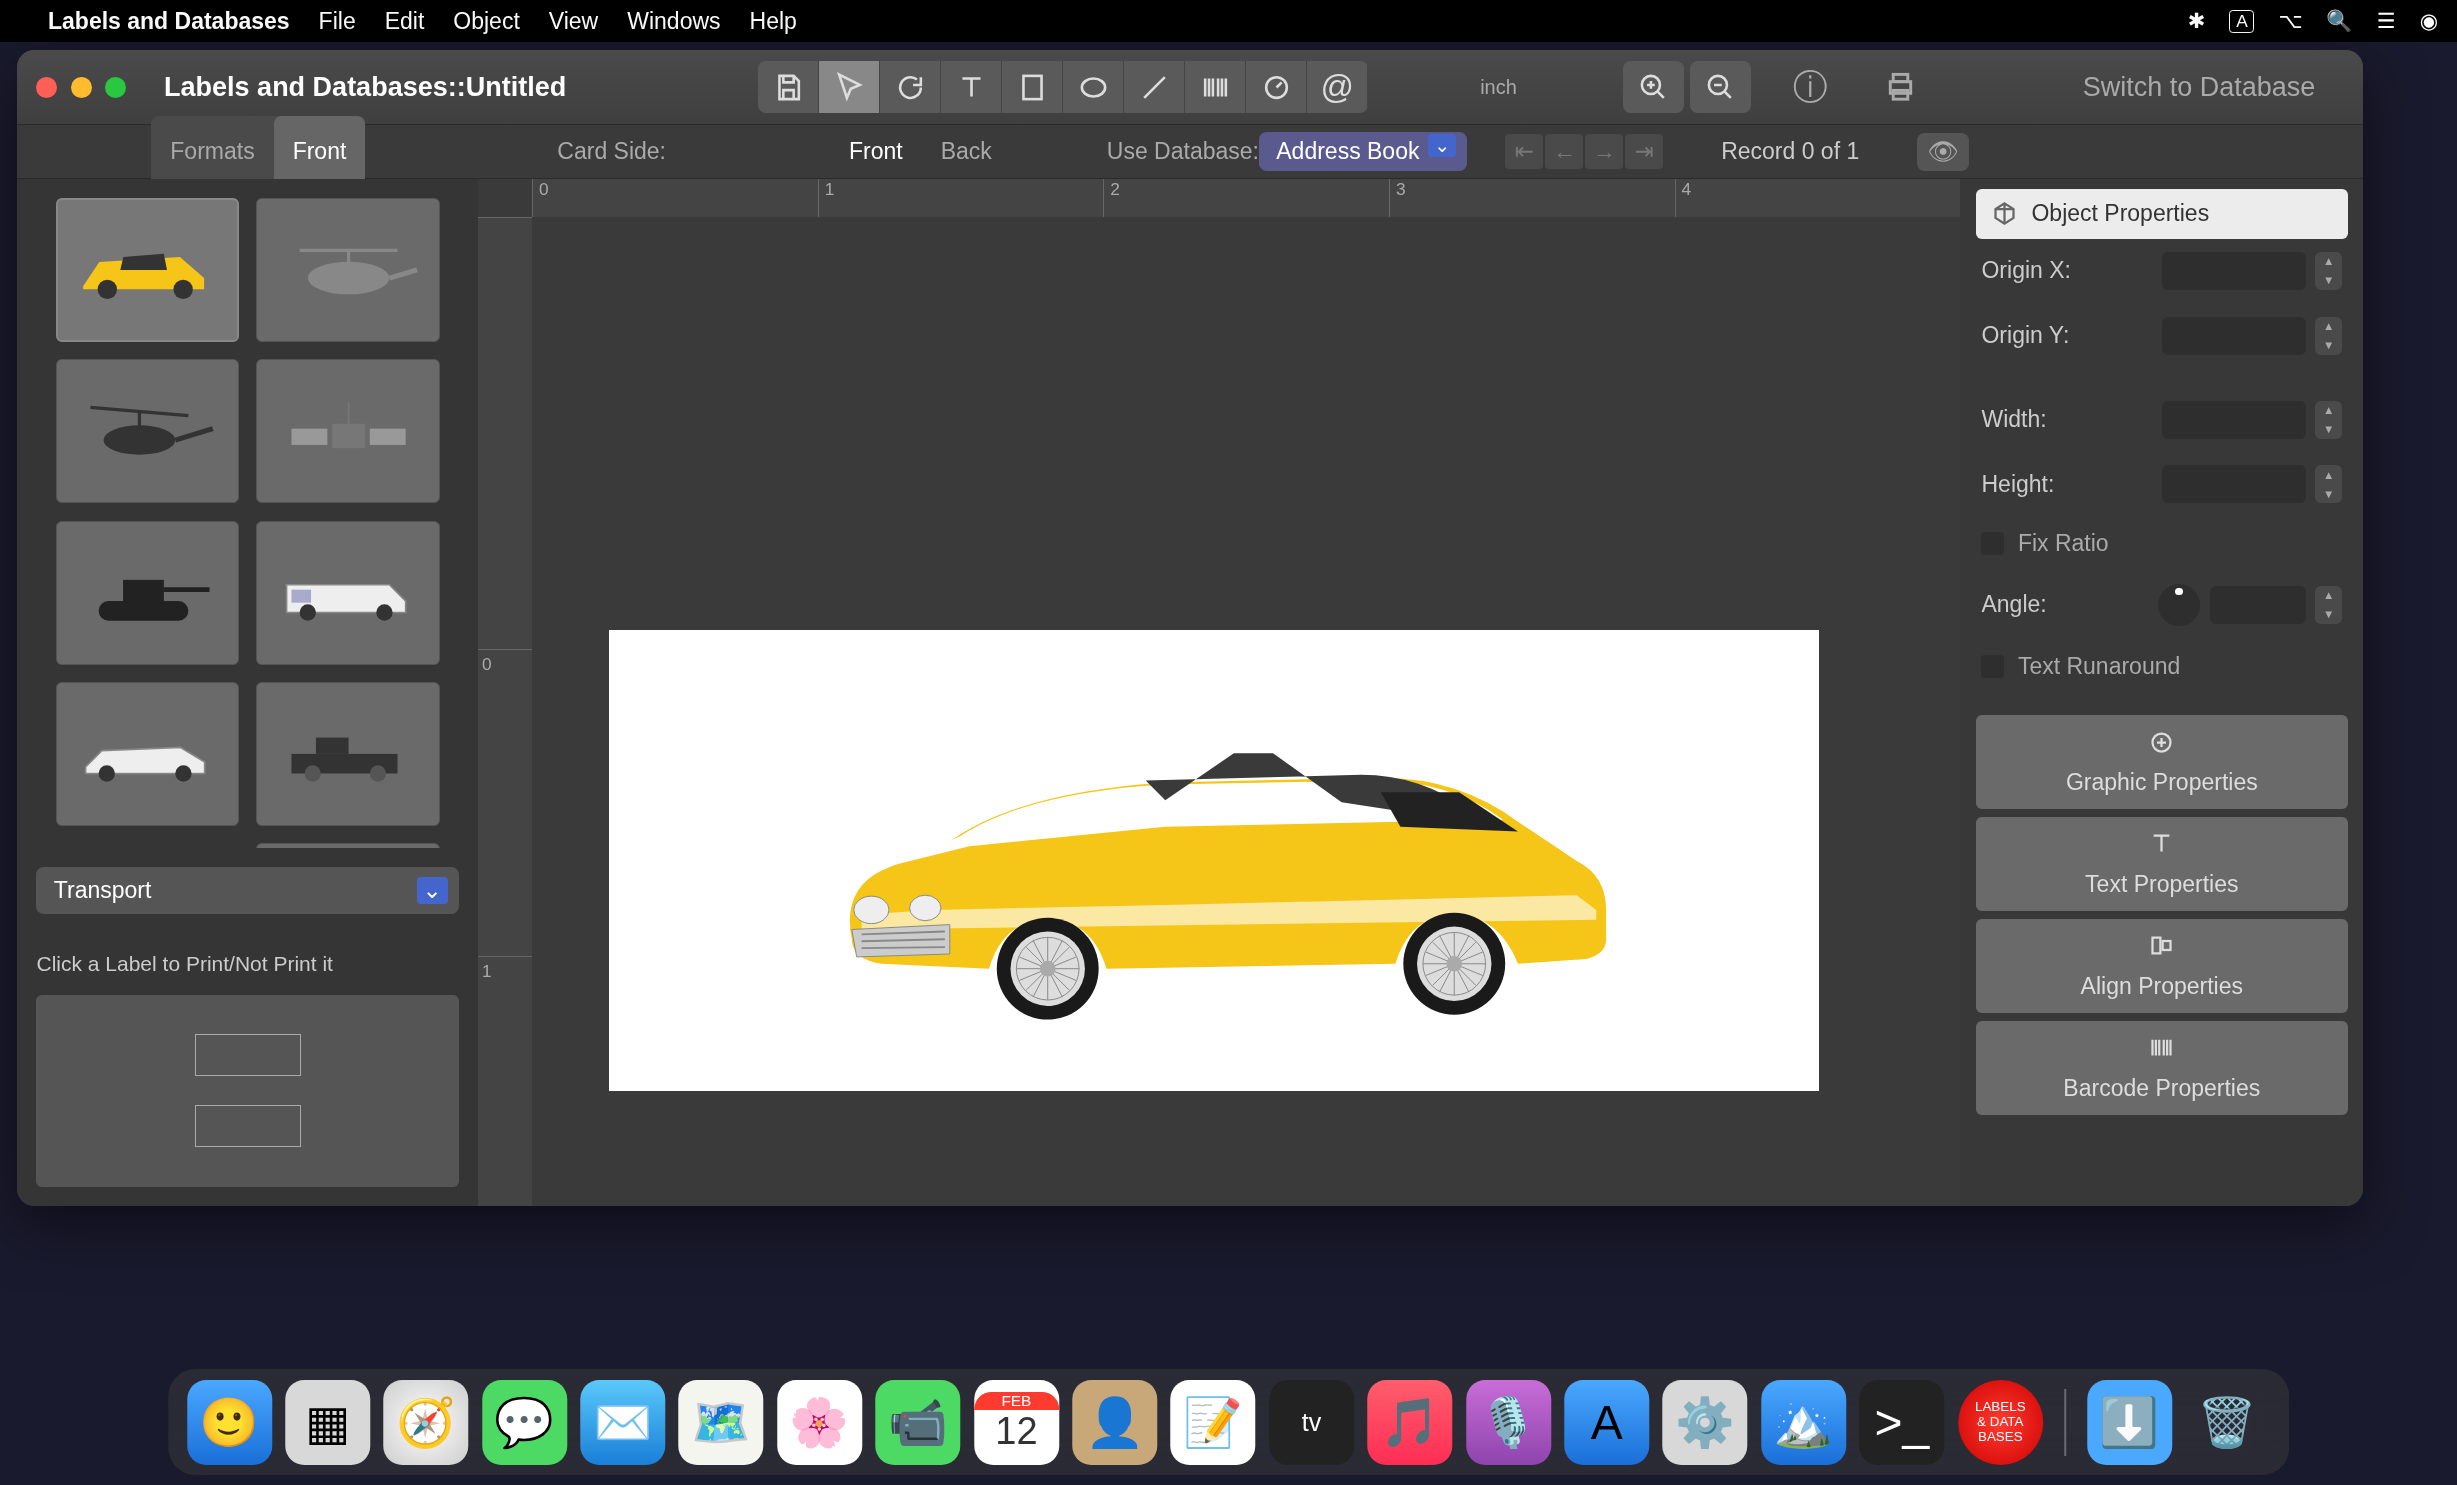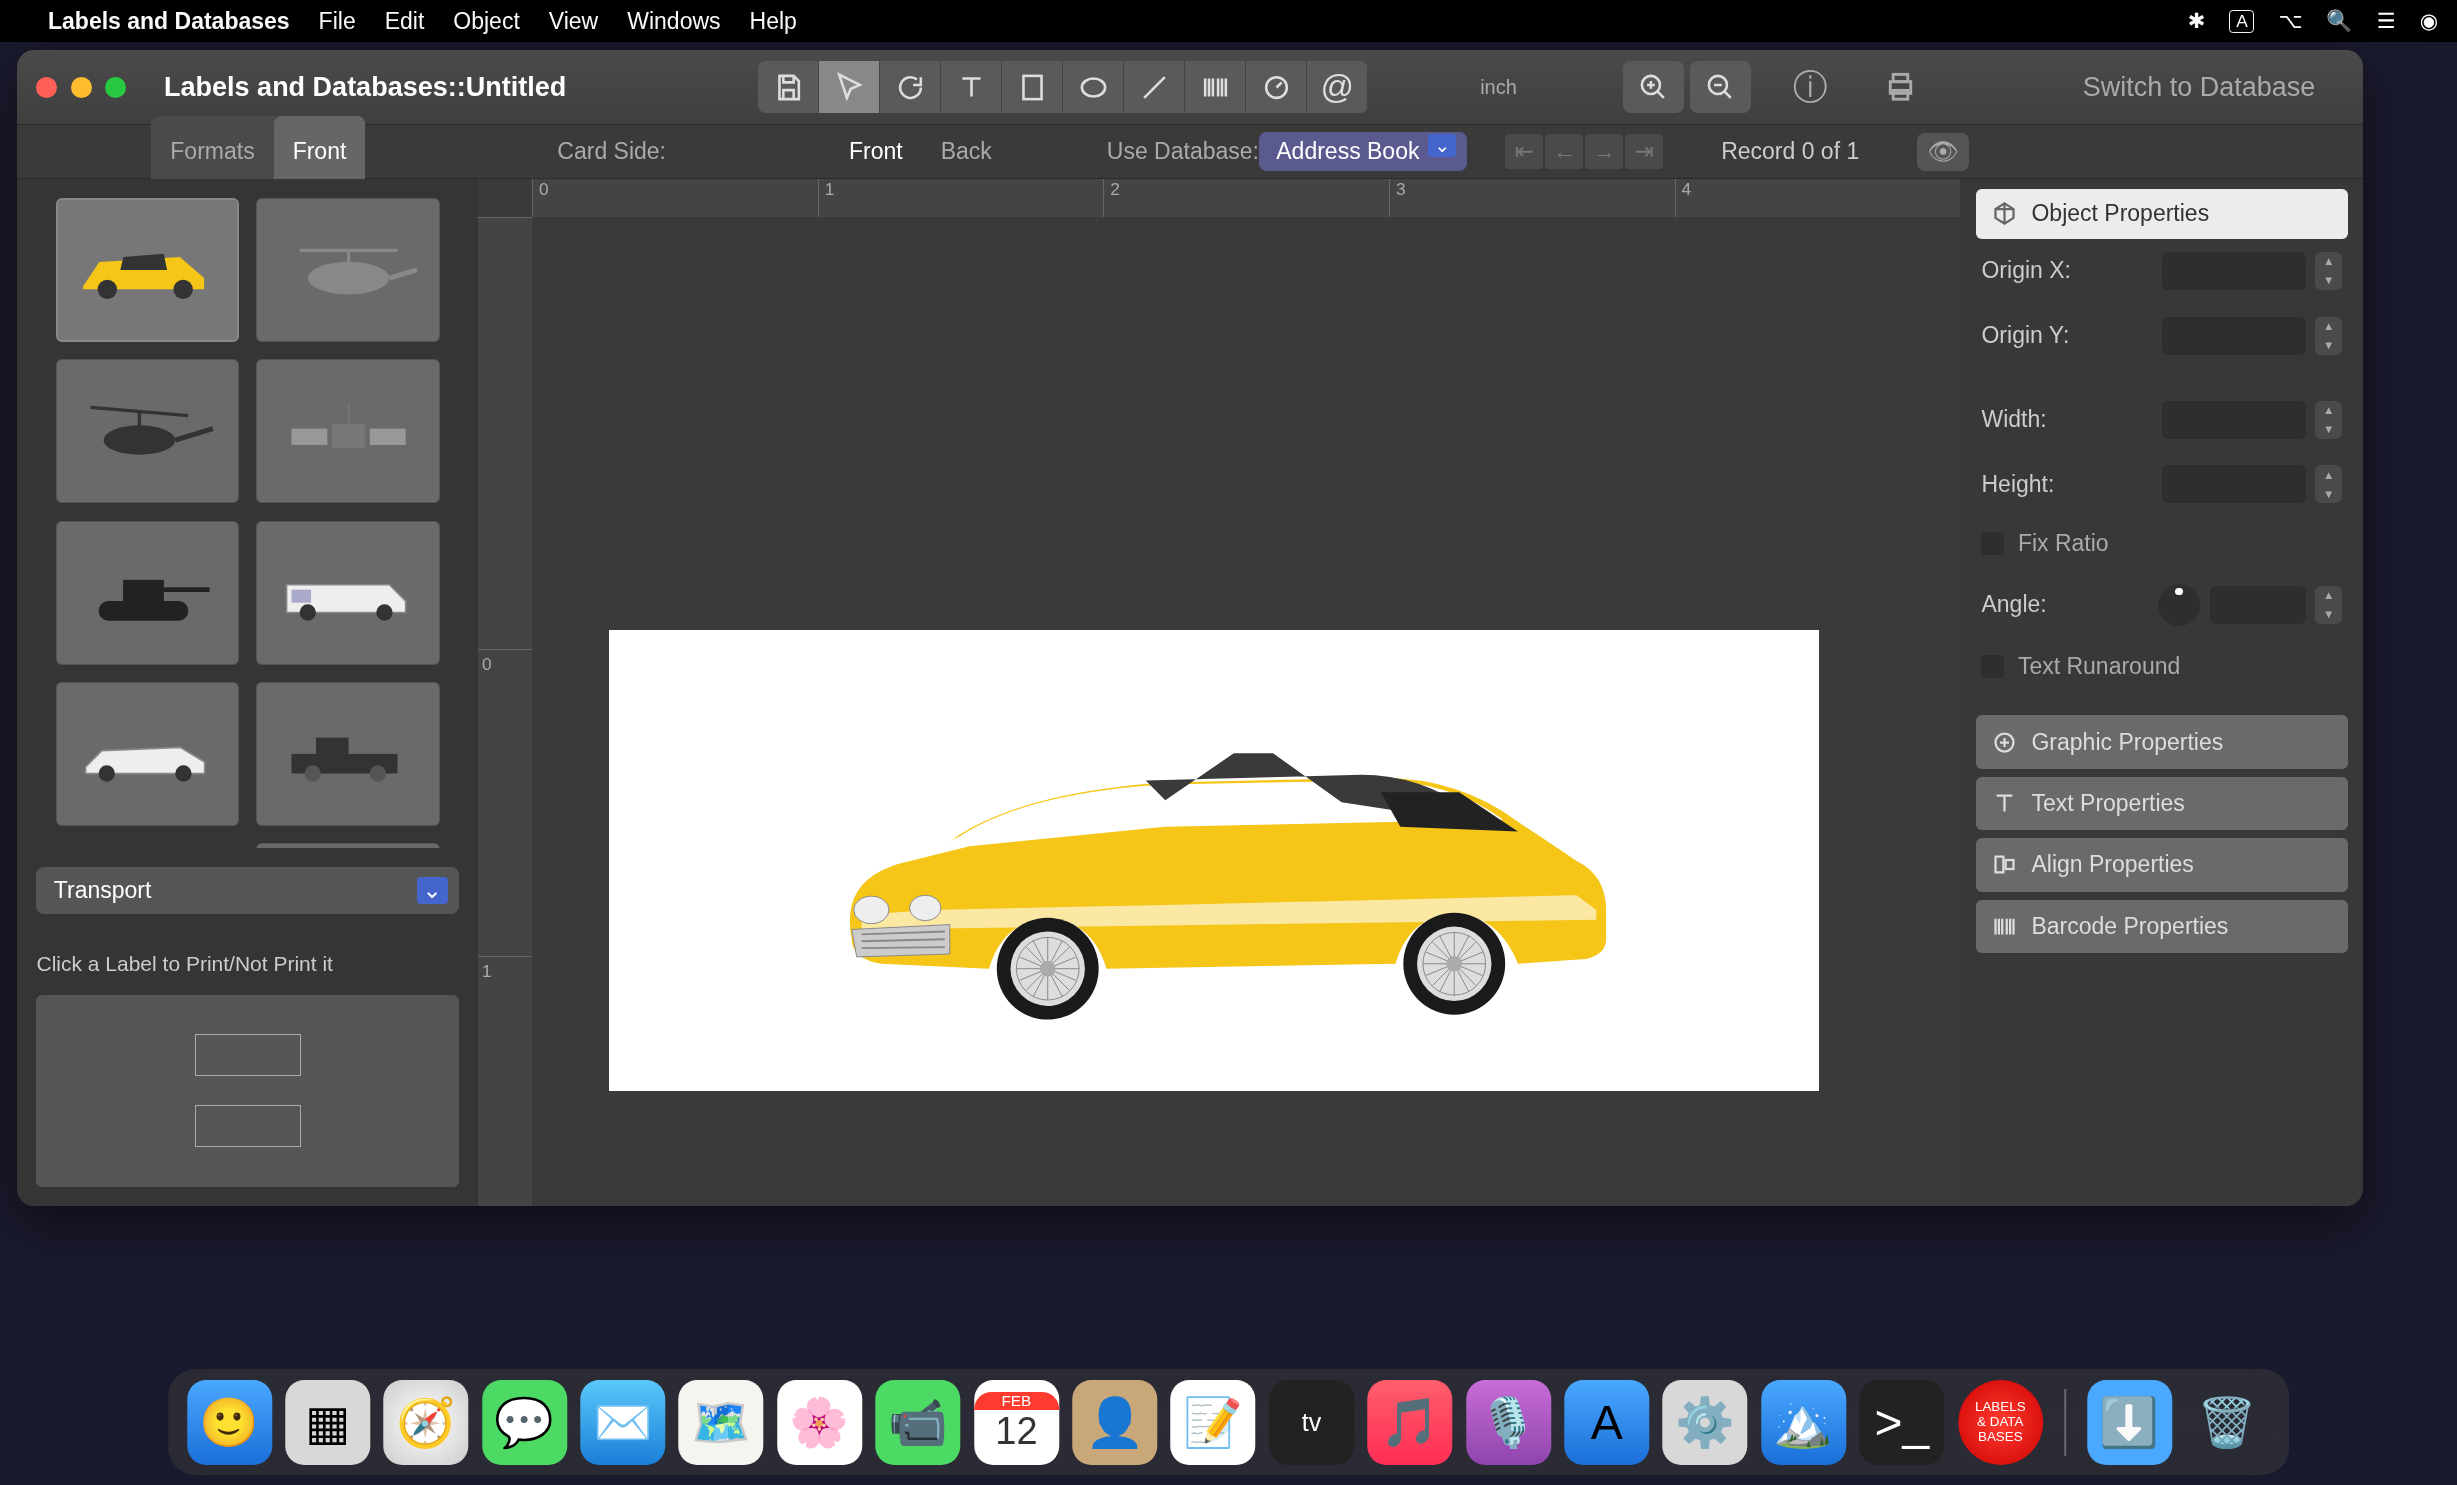--- a/index.html
+++ b/index.html
@@ -83,21 +83,21 @@
     .prop-row label { flex: 1; }
     .prop-input { width: 144px; height: 38px; background: #2e2e2e; border: none; border-radius: 5.8px; color: #fff; padding: 0 9.6px; }
     .stepper { width: 27px; height: 38px; background: #4a4a4a; border-radius: 5.8px; display: flex; flex-direction: column; }
     .stepper span { flex: 1; display: flex; align-items: center; justify-content: center; font-size: 11.5px; color: #aaa; cursor: pointer; }
     .checkbox-row { display: flex; align-items: center; padding: 13.4px 5.8px; gap: 13.4px; color: #aaa; font-size: 23px; }
     .chk { width: 23px; height: 23px; background: #2e2e2e; border-radius: 3.8px; }
     .angle-slider { width: 42px; height: 42px; border-radius: 50%; background: #2e2e2e; position: relative; }
     .angle-slider::after { content: ""; position: absolute; top: 3.8px; left: 17.3px; width: 7.7px; height: 7.7px; background: #fff; border-radius: 50%; }
     .flip-btns { display: flex; gap: 13.4px; }
     .flip-btn { width: 54px; height: 50px; background: #4a4a4a; border-radius: 5.8px; display: flex; align-items: center; justify-content: center; color: #888; font-size: 23px; cursor: pointer; }
-    .prop-section { background: #6a6a6a; border-radius: 5.8px; padding: 13.4px 15.4px; margin: 7.7px 0; color: #ddd; font-size: 23px; display: flex; align-items: center; gap: 13.4px; cursor: pointer; }
+    .prop-section { background: #6a6a6a; border-radius: 5.8px; padding: 13.4px 15.4px; margin: 7.7px 0; color: #ddd; font-size: 23px; display: flex; align-items: center; gap: 13.4px; cursor: pointer; flex-direction: column; }
     .prop-section svg { width: 27px; height: 27px; stroke: #ddd; fill: none; stroke-width: 2; }
     
     
     .dock { position: absolute; bottom: 9.6px; left: 50%; transform: translateX(-50%); height: 106px; background: rgba(60,60,60,0.5); border-radius: 27px; display: flex; align-items: center; padding: 0 19px; gap: 13.4px; backdrop-filter: blur(19px); }
     .dock-icon { width: 85px; height: 85px; border-radius: 19px; display: flex; align-items: center; justify-content: center; font-size: 48px; cursor: pointer; }
     .dock-sep { width: 1.9px; height: 67px; background: rgba(255,255,255,0.3); margin: 0 7.7px; }
   </style>
 </head>
 <body>
 

